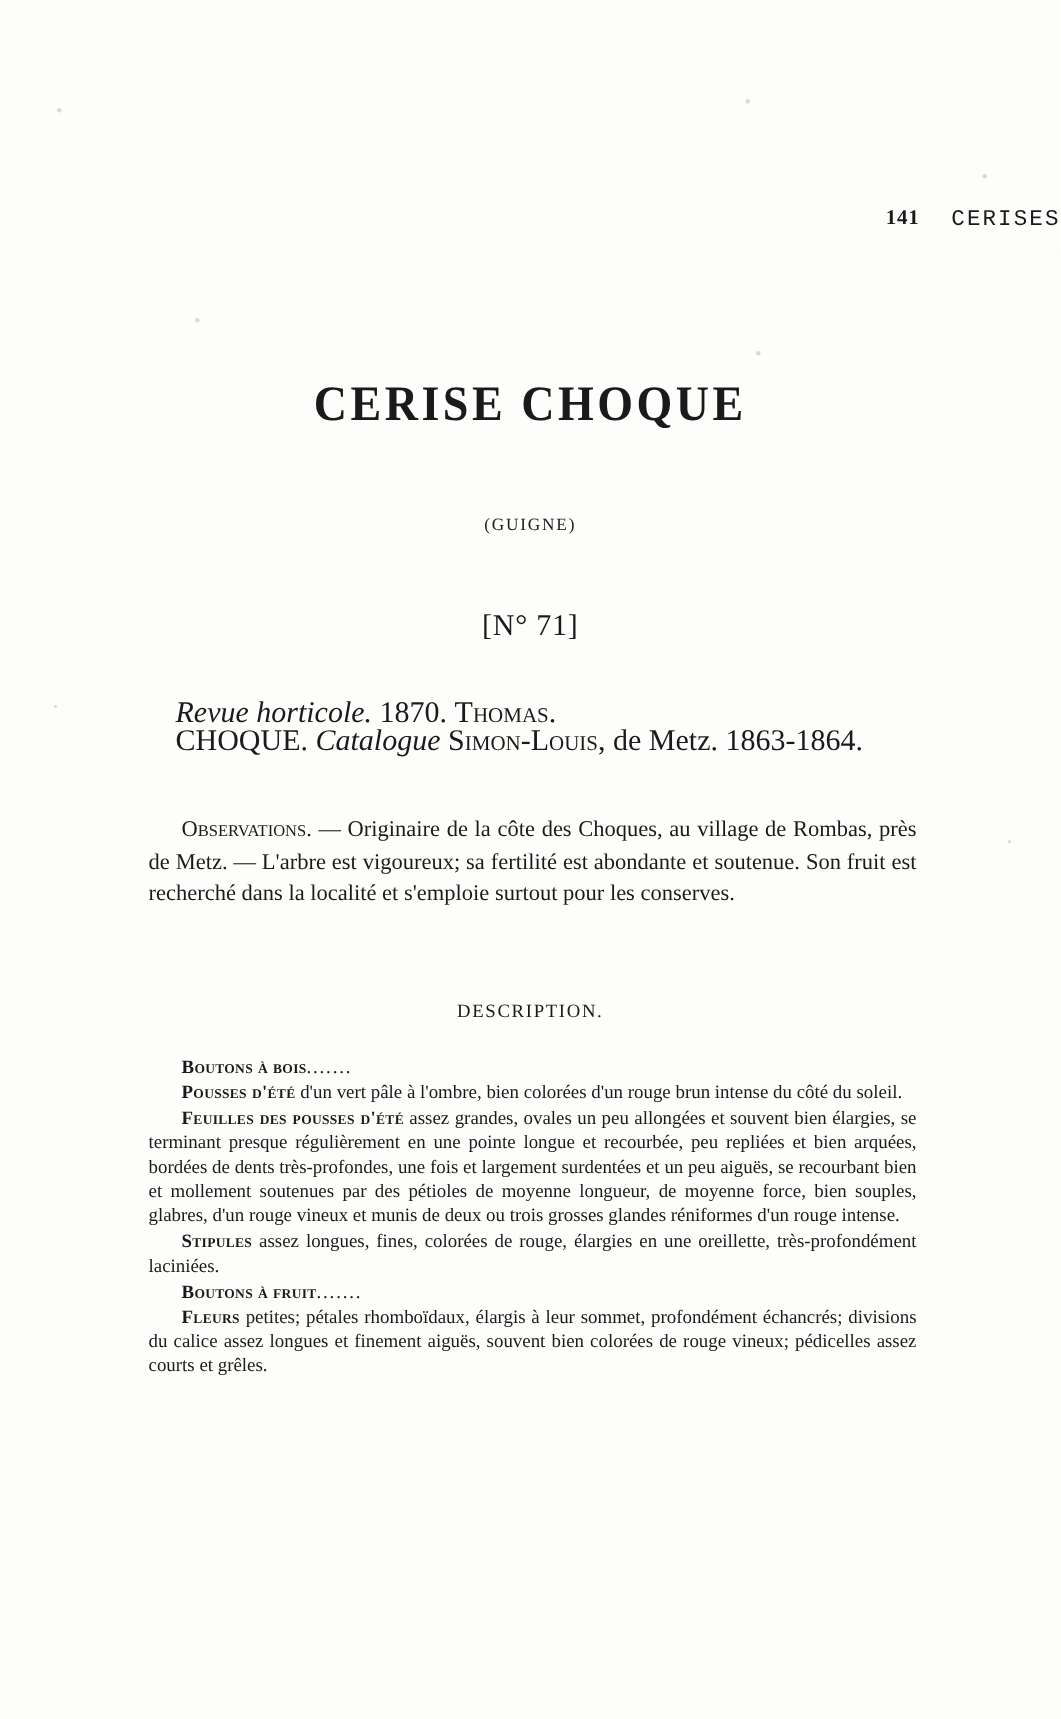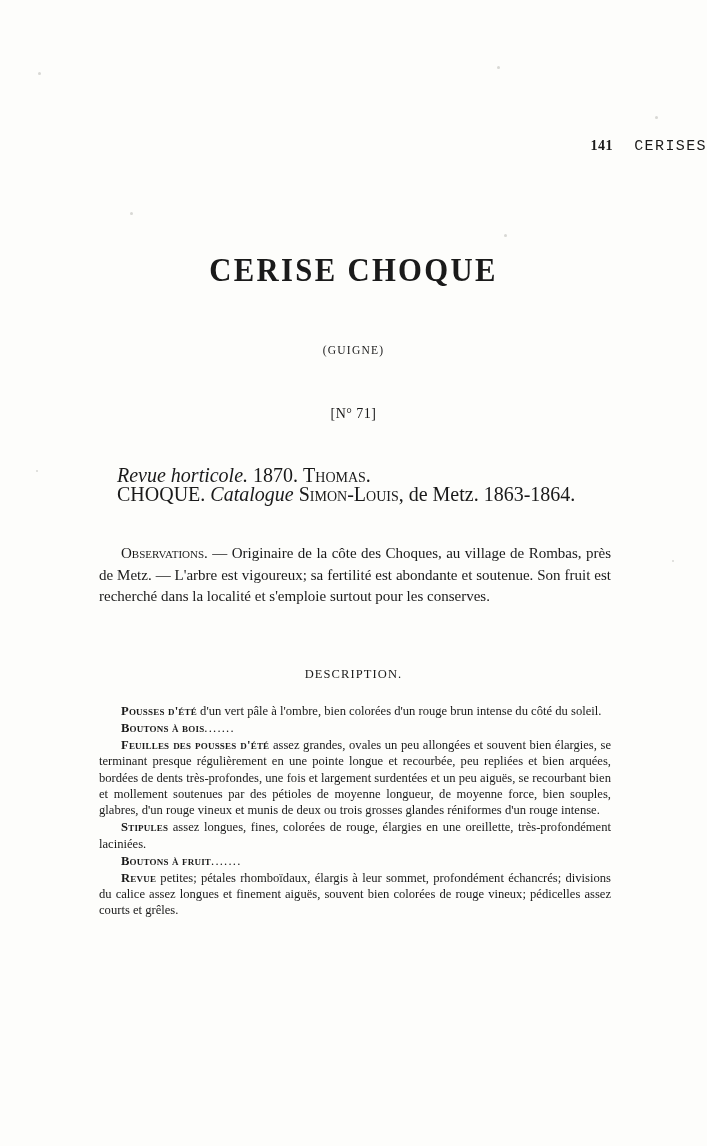--- a/index.html
+++ b/index.html
@@ -87,21 +87,21 @@
     letter-spacing: 1.2px;
     font-variant: small-caps;
     font-weight: normal;
   }
   .number-line {
     position: absolute;
     top: 406px;
     left: 0;
     width: 707px;
     text-align: center;
-    font-size: 14px;
+    font-size: 20px;
     letter-spacing: 0.5px;
   }
 
   
   .refs {
     position: absolute;
     top: 466px;
     left: 117px;
     width: 480px;
     font-size: 20px;
@@ -189,33 +189,33 @@
     </div>
 
     <div class="observations">
       <span class="ind"></span><span class="sc" style="font-variant:small-caps;">Observations.</span><span> — </span><span>Originaire de la côte des Choques, au village de Rombas, près de Metz. — L'arbre est vigoureux; sa fertilité est abondante et soutenue. Son fruit est recherché dans la localité et s'emploie surtout pour les conserves.</span>
     </div>
 
     <div class="desc-head">DESCRIPTION.</div>
 
     <div class="body-text">
       <p>
+        <span class="term">Boutons à bois</span><span class="dots">.......</span><span></span>
+      </p>
+      <p>
         <span class="term">Pousses d'été</span><span class="dots"></span><span> d'un vert pâle à l'ombre, bien colorées d'un rouge brun intense du côté du soleil.</span>
       </p>
       <p>
-        <span class="term">Boutons à bois</span><span class="dots">.......</span><span></span>
-      </p>
-      <p>
         <span class="term">Feuilles des pousses d'été</span><span class="dots"></span><span> assez grandes, ovales un peu allongées et souvent bien élargies, se terminant presque régulièrement en une pointe longue et recourbée, peu repliées et bien arquées, bordées de dents très-profondes, une fois et largement surdentées et un peu aiguës, se recourbant bien et mollement soutenues par des pétioles de moyenne longueur, de moyenne force, bien souples, glabres, d'un rouge vineux et munis de deux ou trois grosses glandes réniformes d'un rouge intense.</span>
       </p>
       <p>
         <span class="term">Stipules</span><span class="dots"></span><span> assez longues, fines, colorées de rouge, élargies en une oreillette, très-profondément laciniées.</span>
       </p>
       <p>
         <span class="term">Boutons à fruit</span><span class="dots">.......</span><span></span>
       </p>
       <p>
-        <span class="term">Revue</span><span class="dots"></span><span> petites; pétales rhomboïdaux, élargis à leur sommet, profondément échancrés; divisions du calice assez longues et finement aiguës, souvent bien colorées de rouge vineux; pédicelles assez courts et grêles.</span>
+        <span class="term">Fleurs</span><span class="dots"></span><span> petites; pétales rhomboïdaux, élargis à leur sommet, profondément échancrés; divisions du calice assez longues et finement aiguës, souvent bien colorées de rouge vineux; pédicelles assez courts et grêles.</span>
       </p>
     </div>
 
   </div>
 </div>
 
 </body></html>

